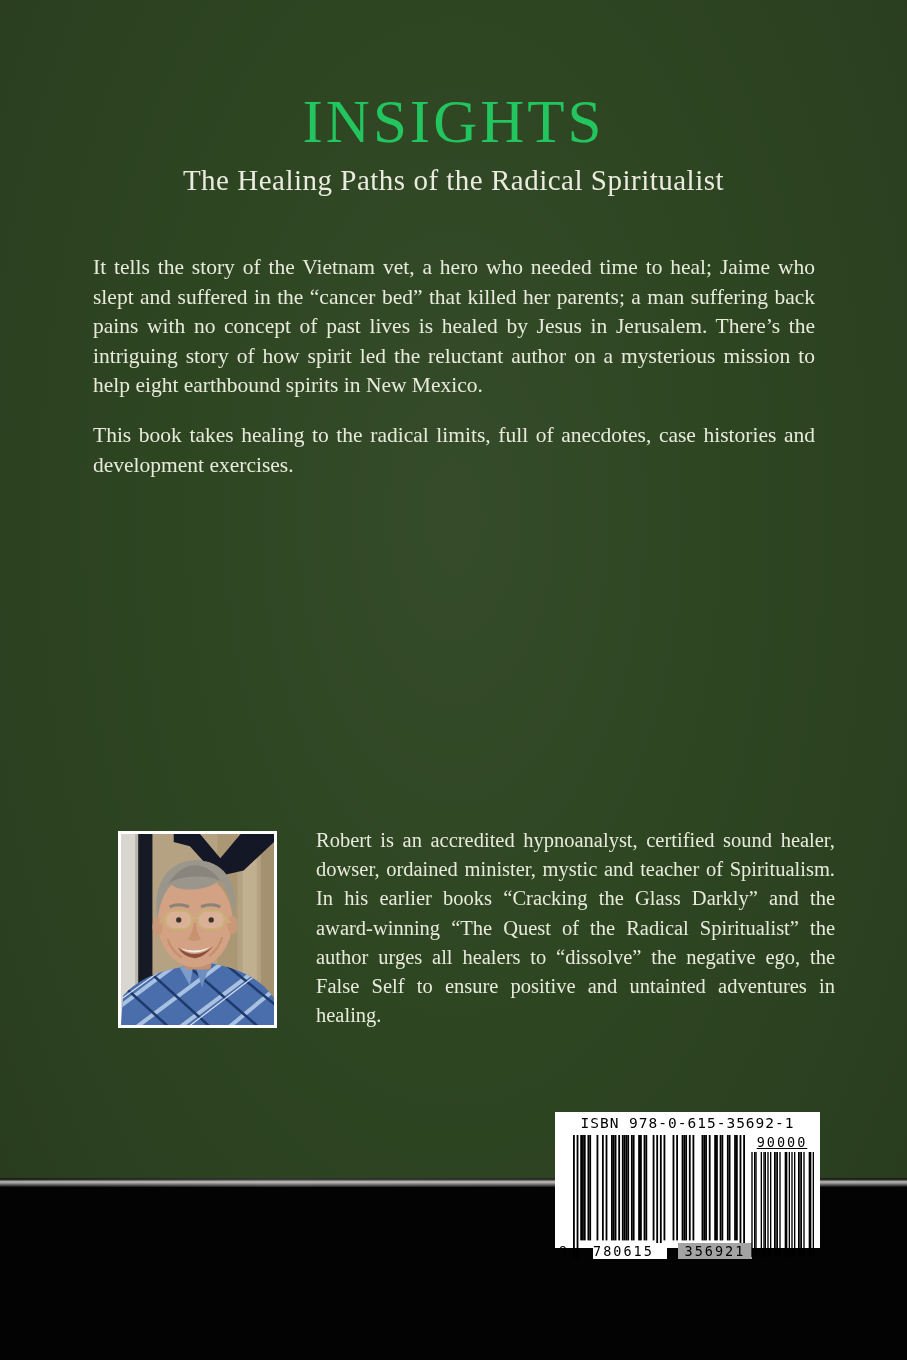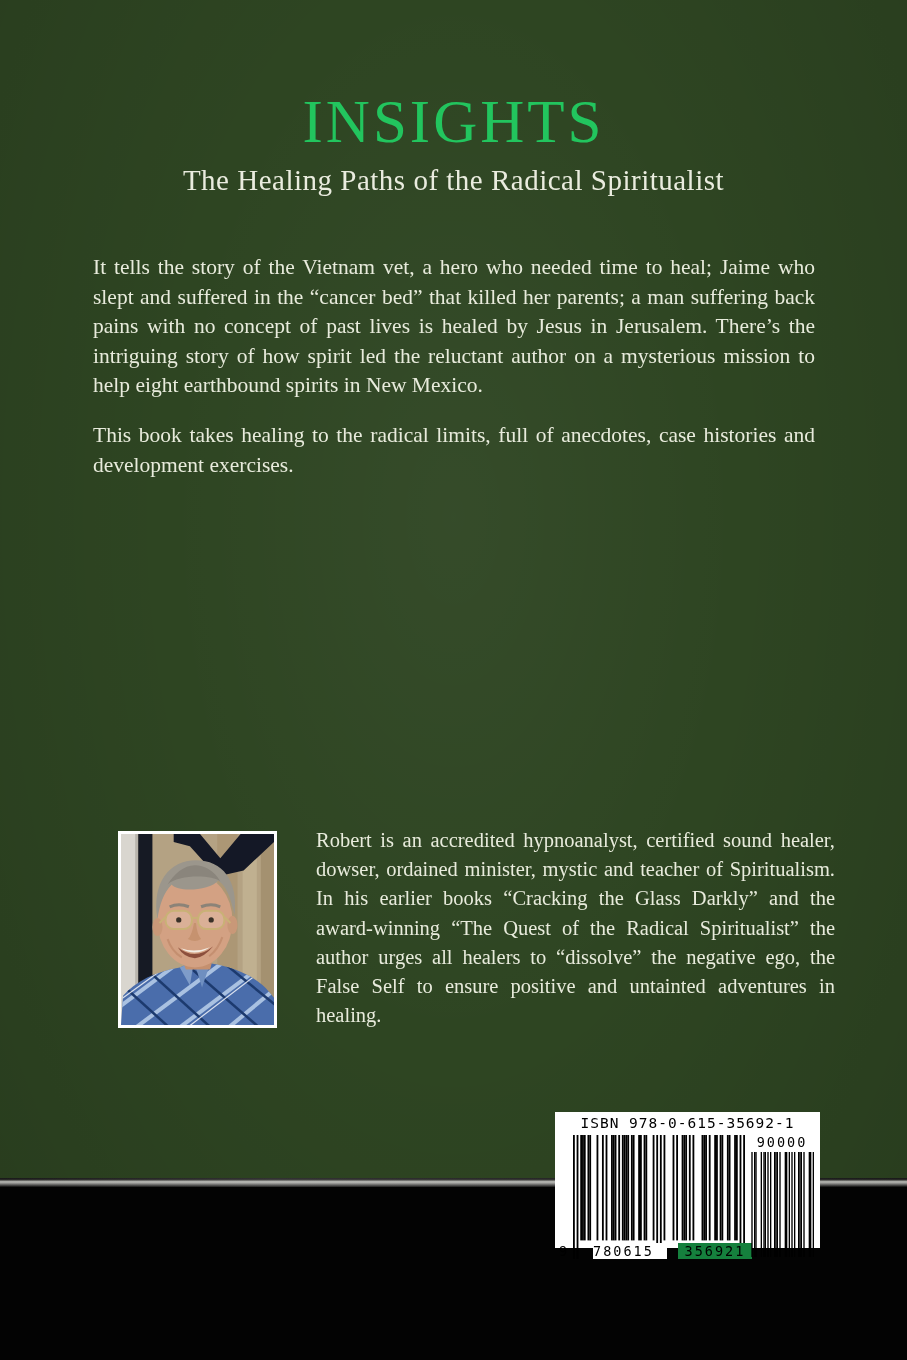--- a/index.html
+++ b/index.html
@@ -103,23 +103,23 @@
   .ean-main .bars-svg{
     position:absolute;left:14px;top:0;width:172px;height:124px;fill:#000;
   }
   .ean-digits{
     position:absolute;left:0;bottom:0;width:100%;height:16px;
     font-family:"DejaVu Sans Mono","Liberation Mono",monospace;
     font-size:13.5px;line-height:16px;
   }
   .ean-digits .d-first{position:absolute;left:0;bottom:0;}
   .ean-digits .d-g1{position:absolute;left:34px;bottom:0;width:74px;text-align:left;background:#fff;letter-spacing:2px;}
-  .ean-digits .d-g2{position:absolute;left:119px;bottom:0;width:74px;text-align:center;background:#15803d;letter-spacing:2px;}
+  .ean-digits .d-g2{position:absolute;left:119px;bottom:0;width:74px;text-align:center;background:#a3a3a3;letter-spacing:2px;}
   .ean-supp{
-    position:absolute;right:2px;top:2px;width:64px;height:124px;
+    position:absolute;right:2px;top:2px;width:64px;height:124px;text-decoration:underline;
   }
   .supp-digits{
     font-family:"DejaVu Sans Mono","Liberation Mono",monospace;
     font-size:13.5px;line-height:15px;
     text-align:center;letter-spacing:2px;
   }
   .ean-supp .bars-svg{display:block;width:64px;height:105px;margin-top:2px;fill:#000;}
 </style>
 </head>
 <body>

